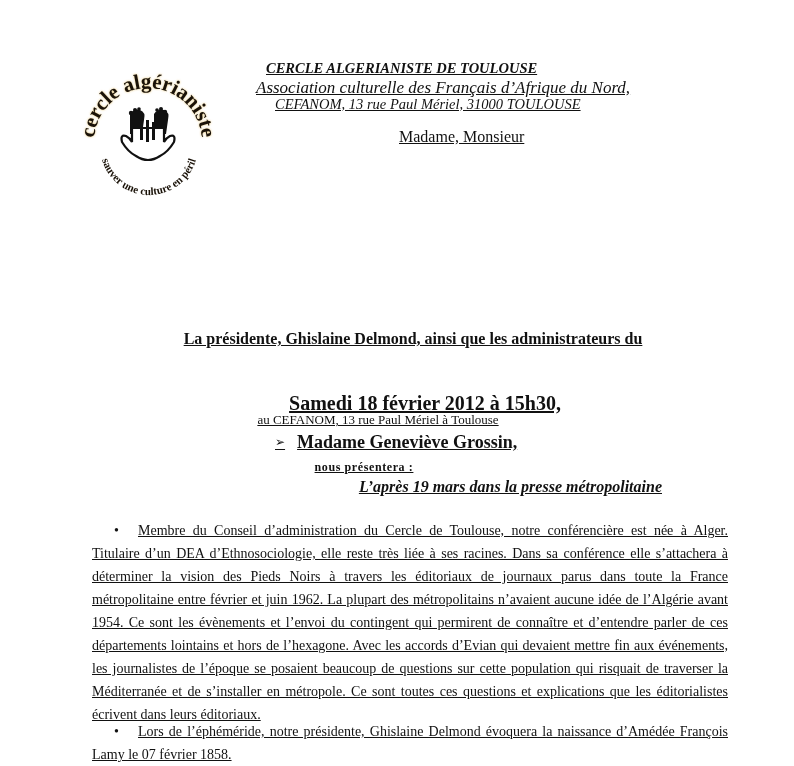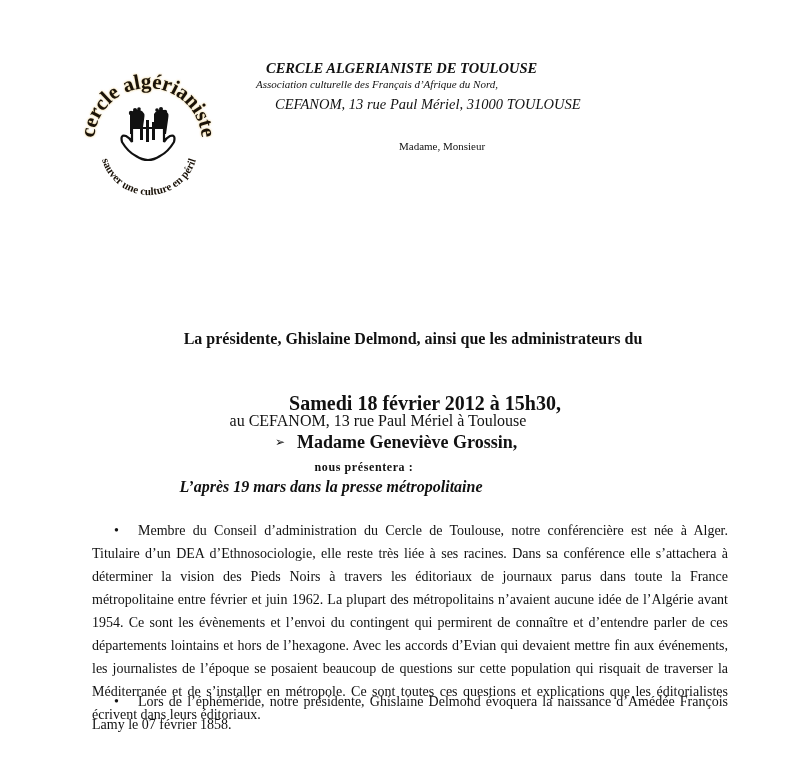--- a/index.html
+++ b/index.html
@@ -1,33 +1,33 @@
 <!DOCTYPE html>
 <html><head>
 <meta charset="utf-8">
 <style>
   html, body { margin:0; padding:0; background:#ffffff; }
   body { width:794px; height:766px; position:relative; overflow:hidden;
          font-family:"Liberation Serif", "DejaVu Serif", serif; color:#111; }
-  .abs { position:absolute; }
+  .abs { position:absolute;text-decoration:underline; }
   .logo { left:74px; top:66px; width:146px; height:136px; }
   .hdr1 { left:266px; top:60px; font-size:14.5px; font-style:italic; font-weight:bold; white-space:nowrap; }
-  .hdr2 { left:256px; top:78px; font-size:11px; font-style:italic; white-space:nowrap; }
+  .hdr2 { left:256px; top:78px; font-size:17px; font-style:italic; white-space:nowrap; }
   .hdr3 { left:275px; top:96px; font-size:14.5px; font-style:italic; white-space:nowrap; }
-  .salut { left:399px; top:140px; font-size:11px; white-space:nowrap; }
+  .salut { left:399px; top:128px; font-size:16px; white-space:nowrap; }
   .intro { left:16px; width:794px; top:329px; text-align:center; font-weight:bold; font-size:16px; line-height:20px; }
   .date { left:0; width:794px; top:392px; text-align:center; font-weight:bold; font-size:20px;margin-left:28px; }
-  .place { left:0; width:756px; top:412px; text-align:center; font-size:16px; }
+  .place { left:0; width:756px; top:412px; text-align:center; font-size:13px; }
   .speaker { left:275px; top:432px; font-size:18px; font-weight:bold; white-space:nowrap; }
   .speaker .arrow { font-size:12px; font-weight:normal; margin-right:12px; position:relative; top:-2px; }
   .present { left:0; width:728px; top:460px; text-align:center; font-weight:bold; font-size:12px; letter-spacing:0.6px; }
-  .topic { left:0; width:662px; top:478px; text-align:center; font-weight:bold; font-style:italic; font-size:16px; }
+  .topic { left:0; width:662px; top:478px; text-align:right; font-weight:bold; font-style:italic; font-size:16px; }
   .para { left:92px; width:636px; font-size:14px; line-height:23px; text-align:justify; }
   .p1 { top:519px; }
-  .p2 { top:690px; }
+  .p2 { top:720px; }
   .bullet { display:inline-block; width:24px; text-indent:0; margin-left:22px; }
 </style>
 </head>
 <body>
 
 <div class="abs logo">
   <svg width="146" height="136" viewBox="0 0 146 136">
     <defs>
       <path id="arcTop" d="M 20 76 A 54 54 0 0 1 128 76"></path>
       <path id="arcBottom" d="M 26 80 A 48 48 0 0 0 124 80"></path>

